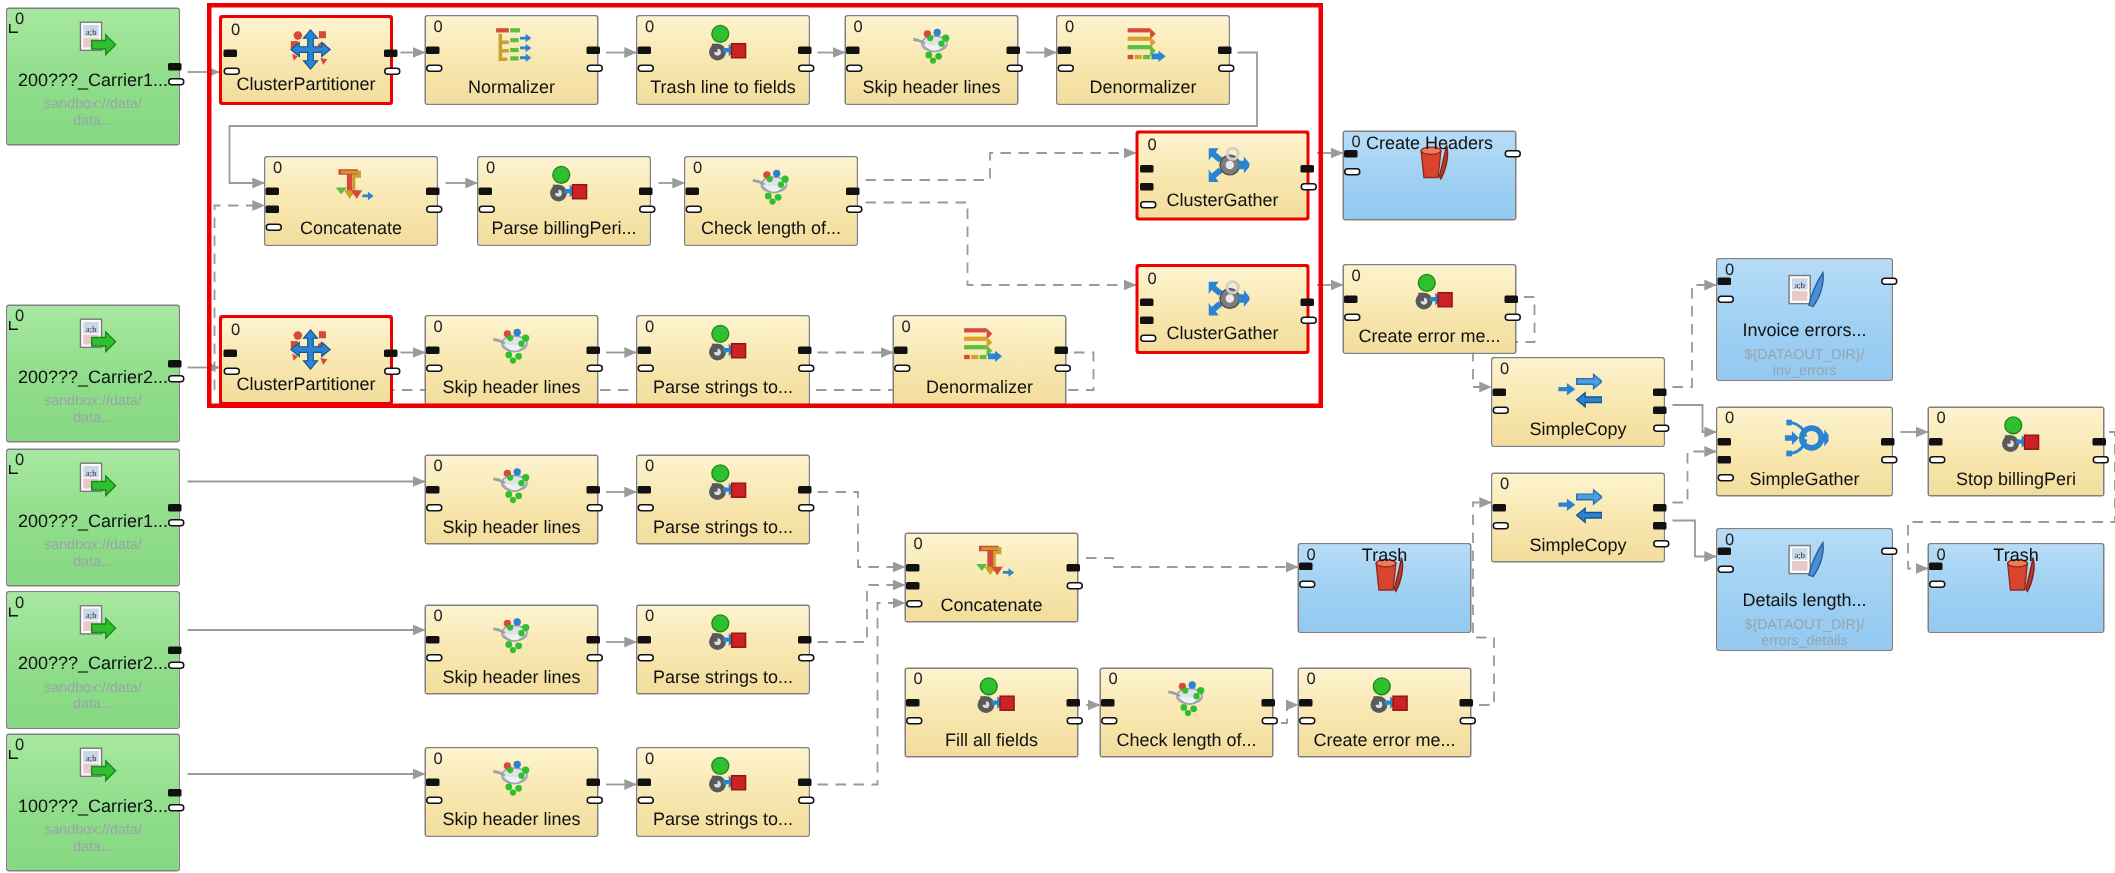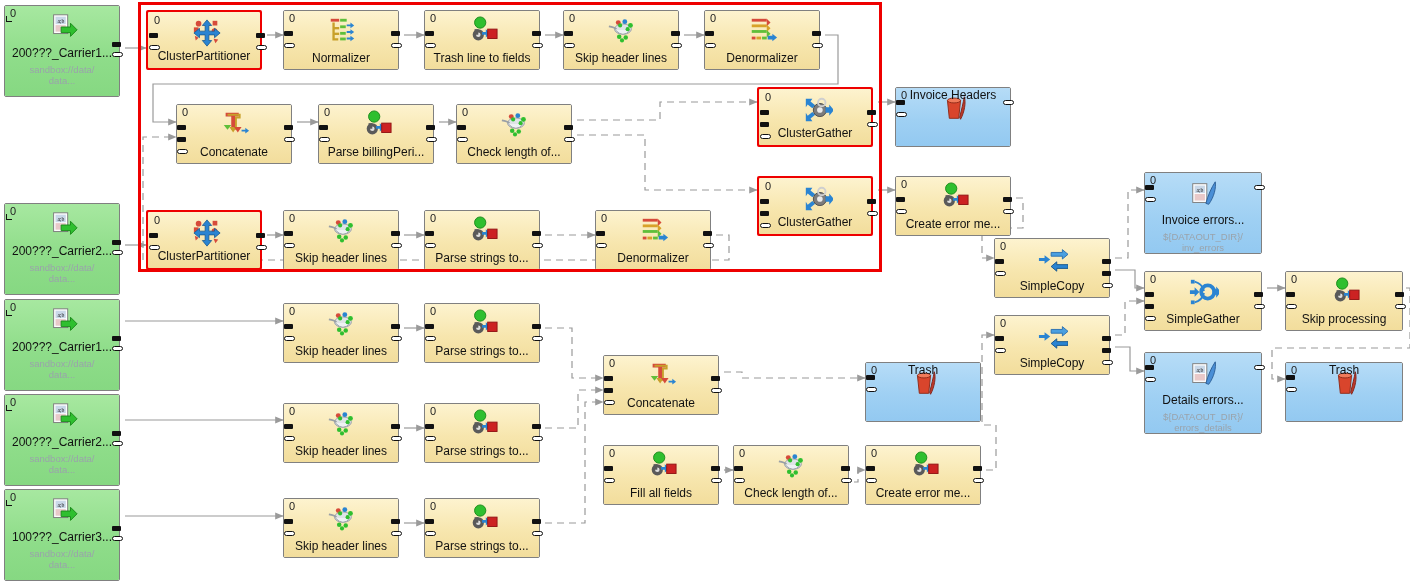--- a/index.html
+++ b/index.html
@@ -289,21 +289,21 @@
         <div class="port out empty" style="left: 107px; top: 32px;"></div>
       </div>
       <div class="node writer" style="left: 895px; top: 87px; width: 116px; height: 60px;">
         <div class="body"></div>
         <div class="num">0</div>
         <div class="ico" style="width: 30px; height: 30px; left: 43px; top: 5px;"><svg width="30" height="30" viewBox="0 0 32 32">
             <path d="M9 8 L23 8 L21 27 L11 27 Z" fill="#d9452c" stroke="#8f2a18"></path>
            <ellipse cx="16" cy="8" rx="7" ry="2.6" fill="#f07a5a" stroke="#8f2a18"></ellipse>
            <path d="M22 26 C24 18 26 10 27 4 C29 10 27 21 23 28 Z" fill="#c0392b" stroke="#7e241a"></path>
           </svg></div>
-        <div class="caption">Invoice Headers</div>
+        <div class="caption">Create Headers</div>
         <div class="port in" style="left: 0px; top: 12px;"></div>
         <div class="port in empty" style="left: 0px; top: 24px;"></div>
         <div class="port out empty" style="left: 107px; top: 12px;"></div>
       </div>
       <div class="node comp sel" style="left: 757px; top: 176px; width: 116px; height: 60px;">
         <div class="body"></div>
         <div class="num">0</div>
         <div class="ico" style="width: 30px; height: 30px; left: 43px; top: 5px;"><svg width="30" height="30" viewBox="0 0 32 32">
             <path d="M3 4 l7 0 -2 3 5 4 -3 3 -5 -4 -2 3 z" fill="#2a84d2"></path>
            <path d="M3 28 l7 0 -2 -3 5 -4 -3 -3 -5 4 -2 -3 z" fill="#2a84d2"></path>
@@ -764,41 +764,41 @@
       <div class="node writer" style="left: 1144px; top: 352px; width: 118px; height: 82px;">
         <div class="body"></div>
         <div class="num">0</div>
         <div class="ico" style="width: 30px; height: 30px; left: 44px; top: 6px;"><svg width="30" height="30" viewBox="0 0 32 32">
             <rect x="4" y="5" width="15" height="20" fill="#fdfdfd" stroke="#7b7b7b"></rect>
            <rect x="6" y="7" width="11" height="8" fill="#c9d8e8"></rect>
            <rect x="6" y="16" width="11" height="7" fill="#e8c9c9"></rect>
            <text x="8" y="14" font-size="6" fill="#222" font-family="serif">a;b</text>
            <path d="M18 26 C20 18 24 9 28 3 C29 9 27 19 21 27 Z" fill="#4a8fd6" stroke="#2c5f96"></path>
           </svg></div>
-        <div class="caption" style="bottom: auto; top: 40px;">Details errors...</div>
+        <div class="caption" style="bottom: auto; top: 40px;">Details length...</div>
         <div class="subcap" style="top: 58px;">
           <div>${DATAOUT_DIR}/</div>
           <div>errors_details</div>
         </div>
         <div class="port in" style="left: 0px; top: 12px;"></div>
         <div class="port in empty" style="left: 0px; top: 24px;"></div>
         <div class="port out empty" style="left: 109px; top: 12px;"></div>
       </div>
       <div class="node comp" style="left: 1285px; top: 271px; width: 118px; height: 60px;">
         <div class="body"></div>
         <div class="num">0</div>
         <div class="ico" style="width: 30px; height: 30px; left: 44px; top: 5px;"><svg width="30" height="30" viewBox="0 0 32 32">
             <circle cx="13" cy="7" r="6" fill="#2fbf2f" stroke="#1a8a1a"></circle>
            <circle cx="11" cy="20" r="6" fill="#5a5a5a"></circle>
            <circle cx="11" cy="20" r="2.4" fill="#dedede"></circle>
            <path d="M7 14 h4 v6 h-4 z" fill="#5a5a5a"></path>
            <path d="M15 17 h4 v-3 l5 4.5 -5 4.5 v-3 h-4 z" fill="#2a84d2"></path>
            <rect x="21" y="14" width="10" height="10" fill="#cc2222" stroke="#901414"></rect>
           </svg></div>
-        <div class="caption">Skip processing</div>
+        <div class="caption">Stop billingPeri</div>
         <div class="port in" style="left: 0px; top: 20px;"></div>
         <div class="port in empty" style="left: 0px; top: 32px;"></div>
         <div class="port out" style="left: 109px; top: 20px;"></div>
         <div class="port out empty" style="left: 109px; top: 32px;"></div>
       </div>
       <div class="node writer" style="left: 1285px; top: 362px; width: 118px; height: 60px;">
         <div class="body"></div>
         <div class="num">0</div>
         <div class="ico" style="width: 30px; height: 30px; left: 44px; top: 5px;"><svg width="30" height="30" viewBox="0 0 32 32">
             <path d="M9 8 L23 8 L21 27 L11 27 Z" fill="#d9452c" stroke="#8f2a18"></path>

